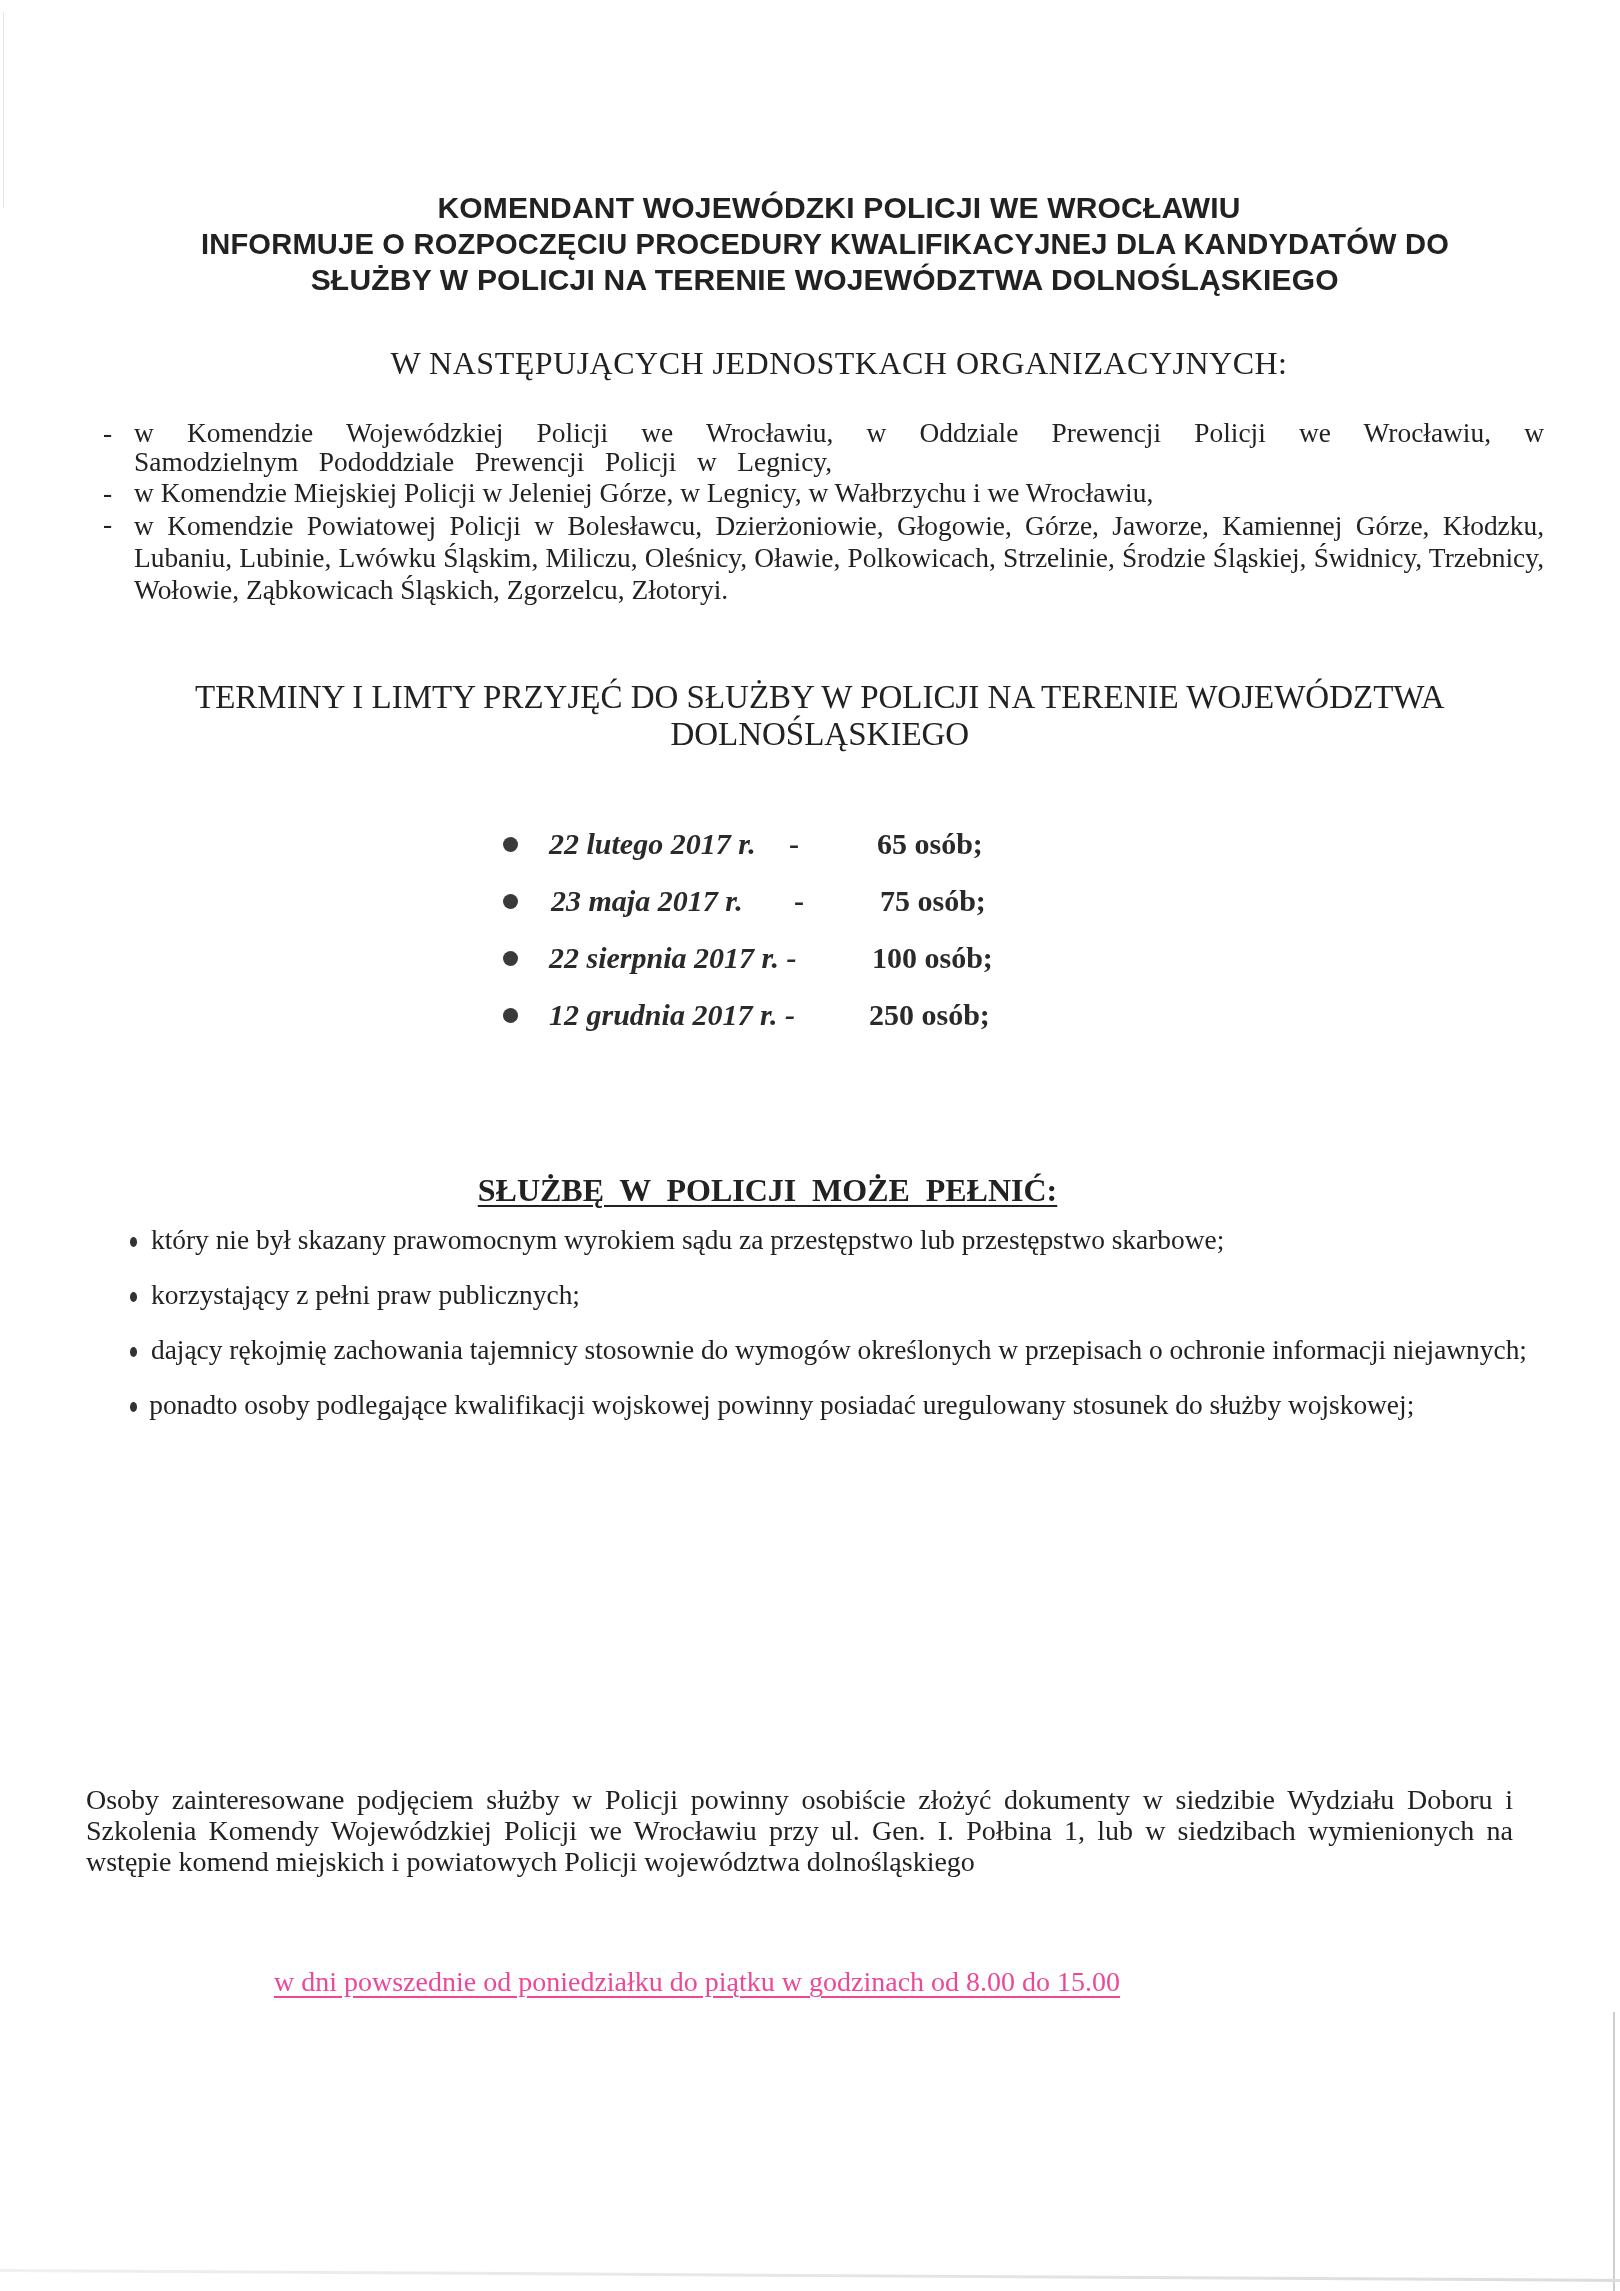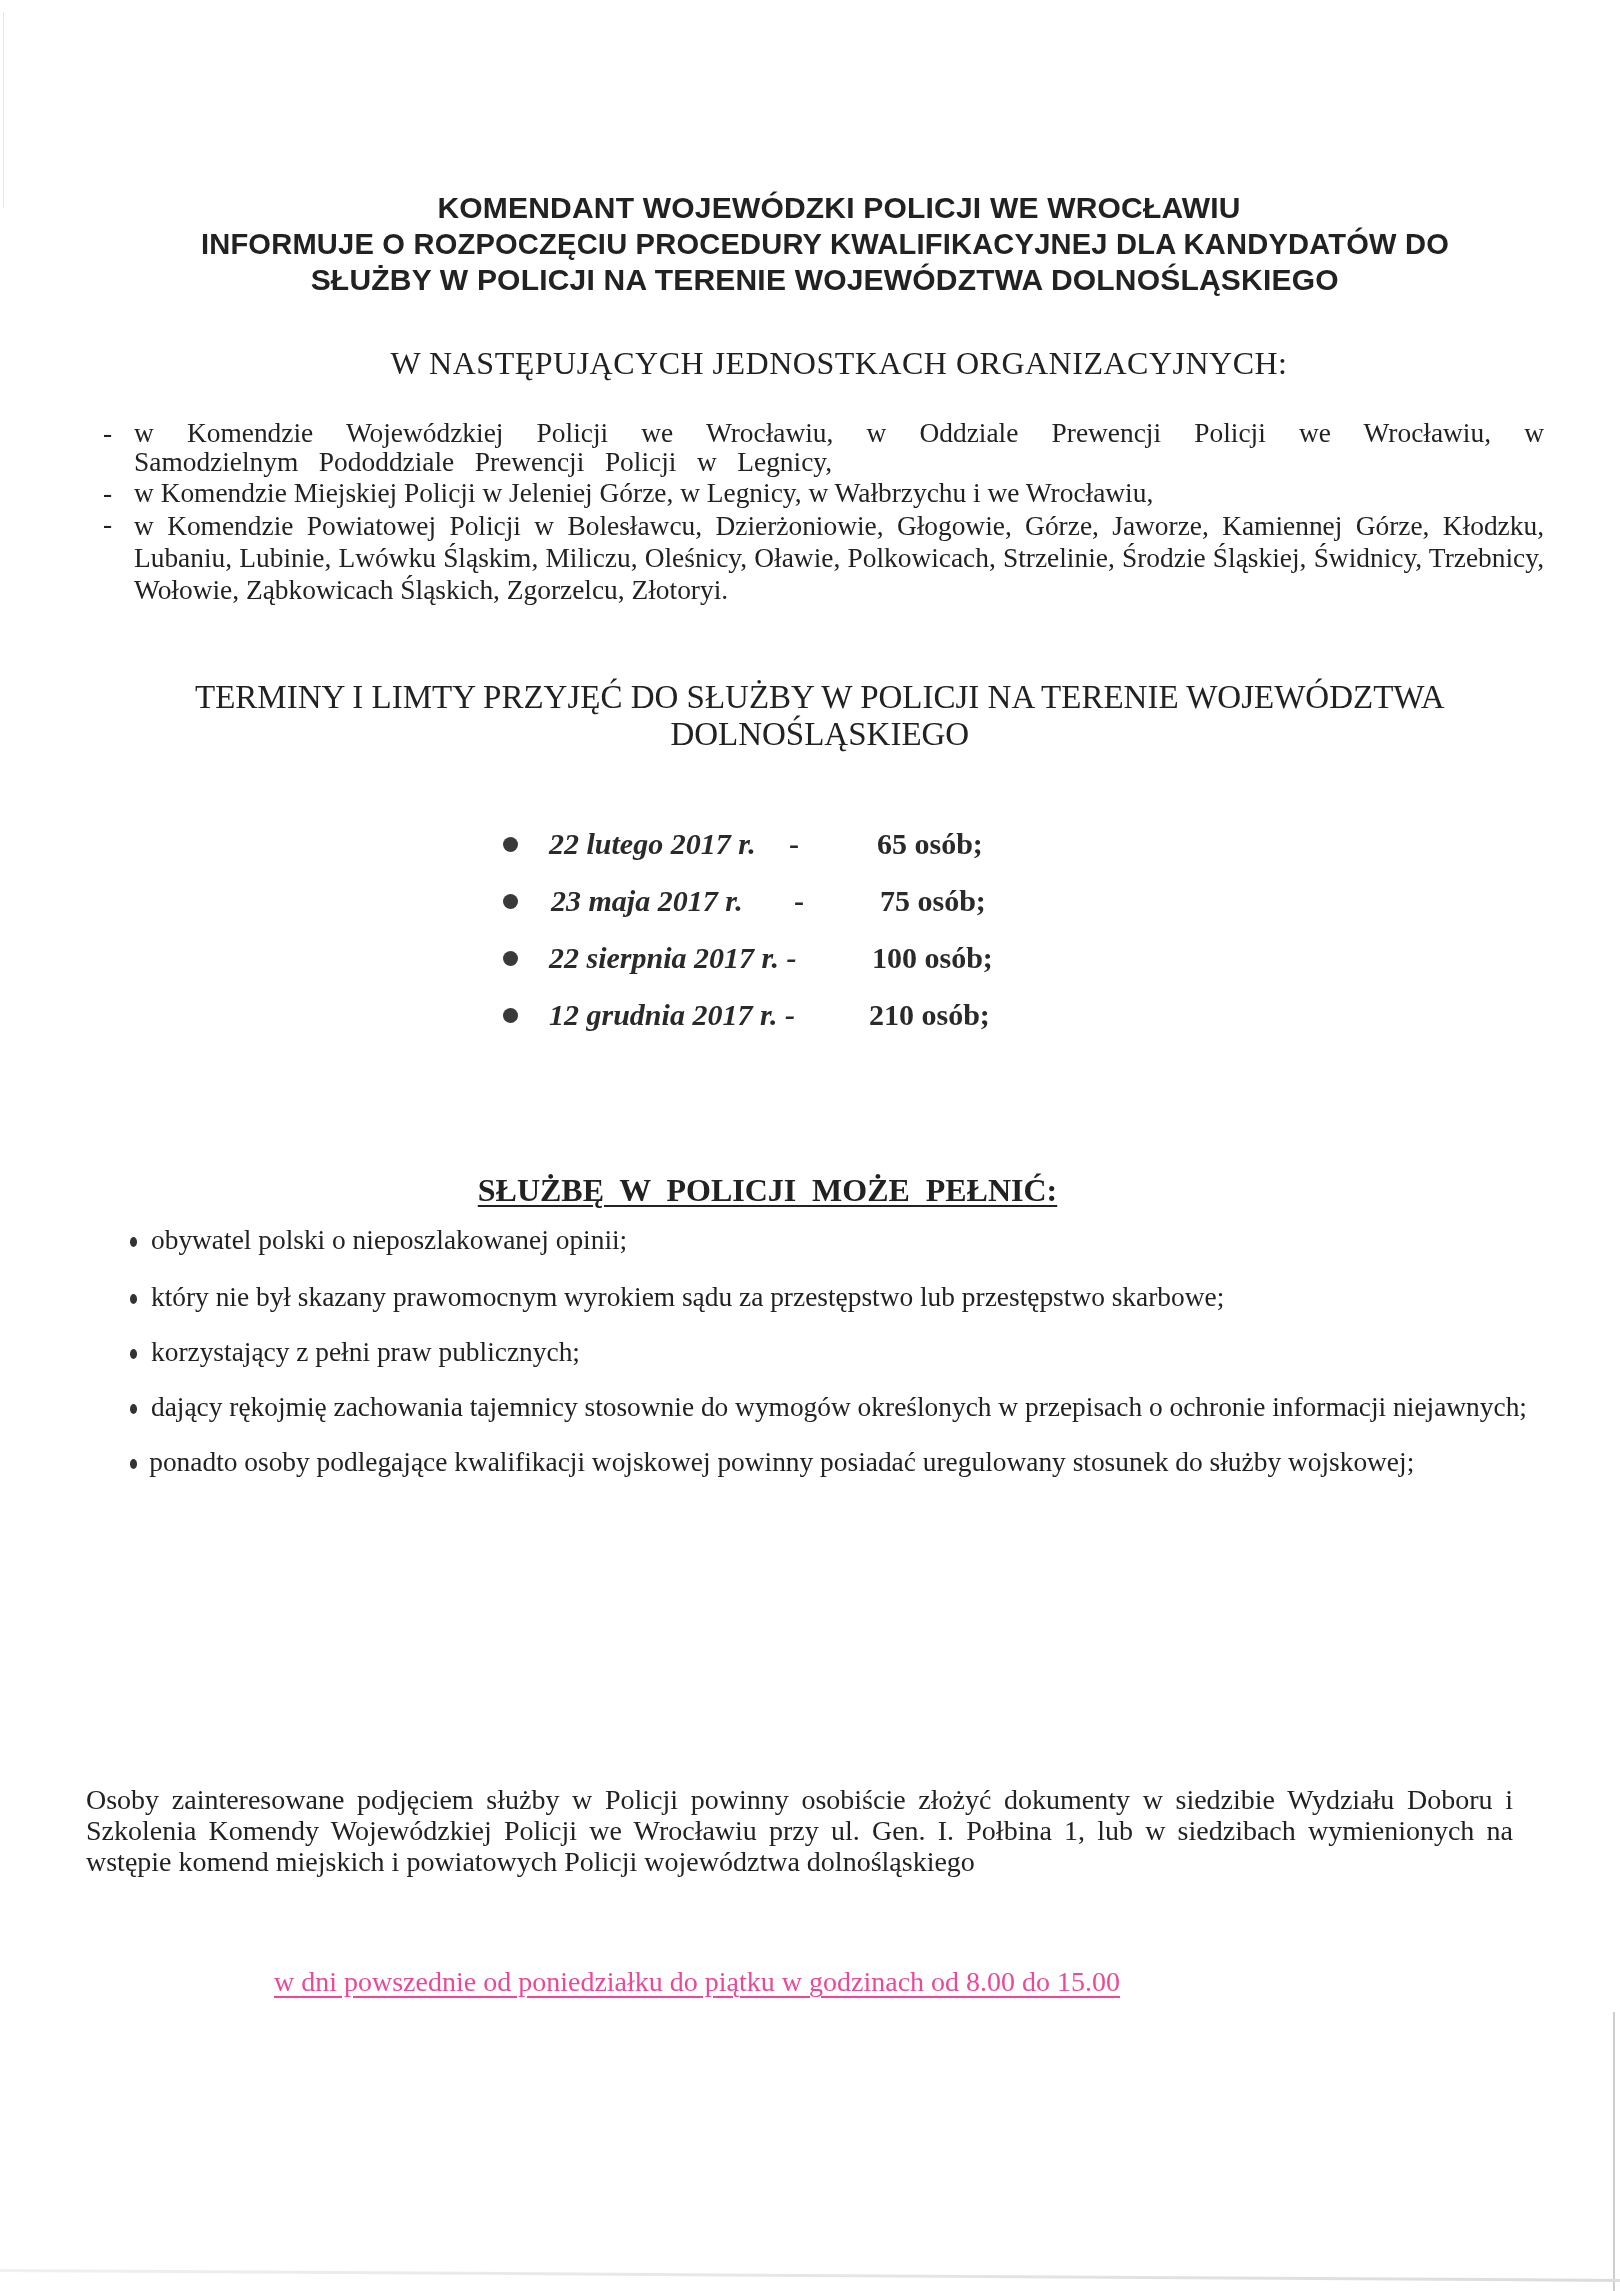--- a/index.html
+++ b/index.html
@@ -236,33 +236,29 @@
     <div class="term-row">
       <span class="dot"></span>
       <span class="date">22 sierpnia 2017 r. -</span>
       <span class="sep" style="left:294px"></span>
       <span class="count" style="left:377px">100 osób;</span>
     </div>
     <div class="term-row">
       <span class="dot"></span>
       <span class="date">12 grudnia 2017 r. -</span>
       <span class="sep" style="left:294px"></span>
-      <span class="count" style="left:374px">210 osób;</span>
+      <span class="count" style="left:374px">250 osób;</span>
     </div>
   </div>
 
   <div class="req-title">
     <span>SŁUŻBĘ  W  POLICJI  MOŻE PEŁNIĆ:</span>
   </div>
 
   <div class="reqs">
-    <div class="req r0">
-      <span class="bullet"></span>
-      <span class="rt">obywatel polski o nieposzlakowanej opinii;</span>
-    </div>
     <div class="req r1">
       <span class="bullet"></span>
       <span class="rt">który nie był skazany prawomocnym wyrokiem sądu za przestępstwo lub przestępstwo skarbowe;</span>
     </div>
     <div class="req r2">
       <span class="bullet"></span>
       <span class="rt">korzystający z pełni praw publicznych;</span>
     </div>
     <div class="req r5">
       <span class="bullet"></span>

